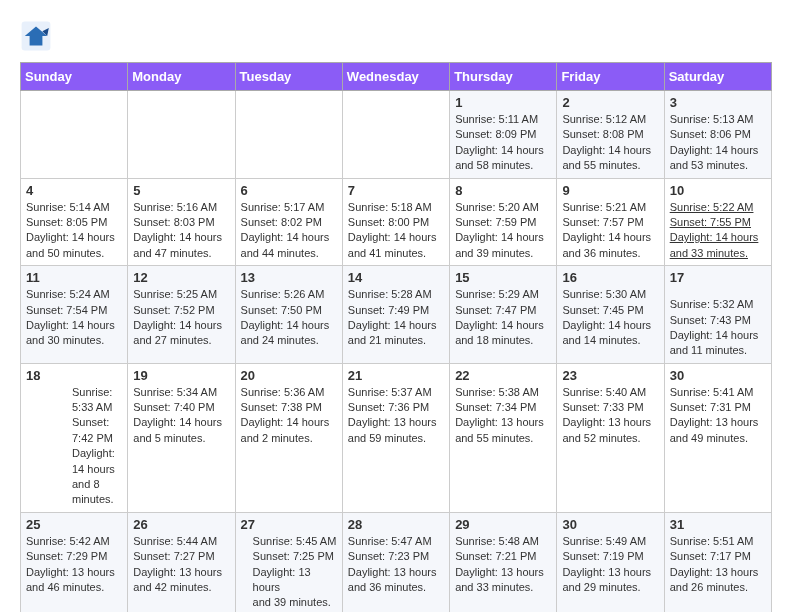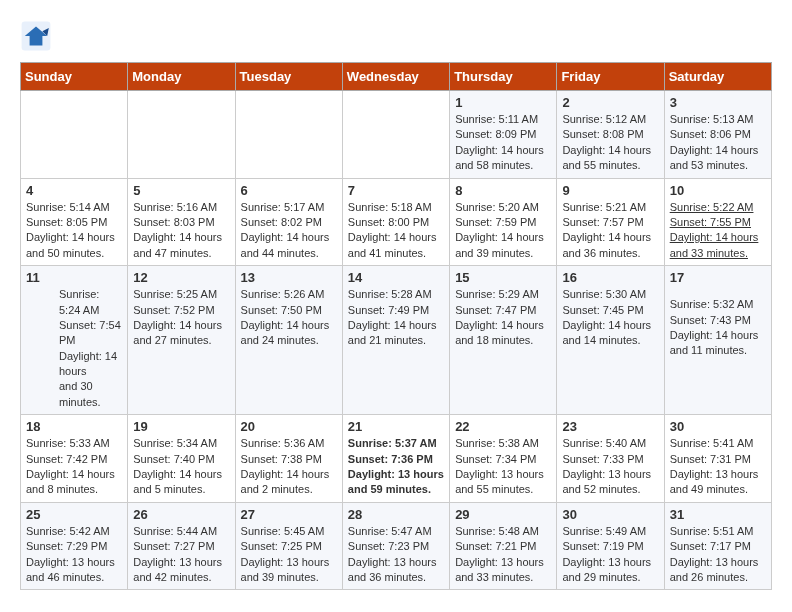--- a/index.html
+++ b/index.html
@@ -42,21 +42,21 @@
     }
     .location {
       font-size: 16px;
       color: #333;
     }
     table {
       width: 100%;
       border-collapse: collapse;
     }
     thead th {
-      background-color: #c2410c;
+      background-color: #8b5cf6;
       color: #fff;
       font-size: 13px;
       padding: 6px 4px;
       text-align: left;
       border: 1px solid #aaa;
     }
     td {
       border: 1px solid #ccc;
       vertical-align: top;
       padding: 4px 5px;
@@ -188,21 +188,21 @@
           <span class="day-num">10</span>
           <div class="day-info" style="white-space: pre-line; text-decoration: underline;">Sunrise: 5:22 AM
 Sunset: 7:55 PM
 Daylight: 14 hours
 and 33 minutes.</div>
         </td>
       </tr>
       <tr>
         <td>
           <span class="day-num">11</span>
-          <div class="day-info" style="white-space: pre-line; margin-left: 33px;">Sunrise: 5:24 AM
+          <div class="day-info" style="white-space: pre-line;">Sunrise: 5:24 AM
 Sunset: 7:54 PM
 Daylight: 14 hours
 and 30 minutes.</div>
         </td>
         <td>
           <span class="day-num">12</span>
           <div class="day-info" style="white-space: pre-line;">Sunrise: 5:25 AM
 Sunset: 7:52 PM
 Daylight: 14 hours
 and 27 minutes.</div>
@@ -239,42 +239,42 @@
           <span class="day-num">17</span>
           <div class="day-info" style="white-space: pre-line; margin-top: 12px;">Sunrise: 5:32 AM
 Sunset: 7:43 PM
 Daylight: 14 hours
 and 11 minutes.</div>
         </td>
       </tr>
       <tr>
         <td>
           <span class="day-num">18</span>
-          <div class="day-info" style="white-space: pre-line;">Sunrise: 5:33 AM
+          <div class="day-info" style="white-space: pre-line; margin-left: 46px;">Sunrise: 5:33 AM
 Sunset: 7:42 PM
 Daylight: 14 hours
 and 8 minutes.</div>
         </td>
         <td>
           <span class="day-num">19</span>
           <div class="day-info" style="white-space: pre-line;">Sunrise: 5:34 AM
 Sunset: 7:40 PM
 Daylight: 14 hours
 and 5 minutes.</div>
         </td>
         <td>
           <span class="day-num">20</span>
           <div class="day-info" style="white-space: pre-line;">Sunrise: 5:36 AM
 Sunset: 7:38 PM
 Daylight: 14 hours
 and 2 minutes.</div>
         </td>
         <td>
           <span class="day-num">21</span>
-          <div class="day-info" style="white-space: pre-line; font-weight: bold;">Sunrise: 5:37 AM
+          <div class="day-info" style="white-space: pre-line;">Sunrise: 5:37 AM
 Sunset: 7:36 PM
 Daylight: 13 hours
 and 59 minutes.</div>
         </td>
         <td>
           <span class="day-num">22</span>
           <div class="day-info" style="white-space: pre-line;">Sunrise: 5:38 AM
 Sunset: 7:34 PM
 Daylight: 13 hours
 and 55 minutes.</div>
@@ -304,21 +304,21 @@
         </td>
         <td>
           <span class="day-num">26</span>
           <div class="day-info" style="white-space: pre-line;">Sunrise: 5:44 AM
 Sunset: 7:27 PM
 Daylight: 13 hours
 and 42 minutes.</div>
         </td>
         <td>
           <span class="day-num">27</span>
-          <div class="day-info" style="white-space: pre-line;">Sunrise: 5:45 AM
+          <div class="day-info" style="white-space: pre-line; margin-left: 12px;">Sunrise: 5:45 AM
 Sunset: 7:25 PM
 Daylight: 13 hours
 and 39 minutes.</div>
         </td>
         <td>
           <span class="day-num">28</span>
           <div class="day-info" style="white-space: pre-line;">Sunrise: 5:47 AM
 Sunset: 7:23 PM
 Daylight: 13 hours
 and 36 minutes.</div>

